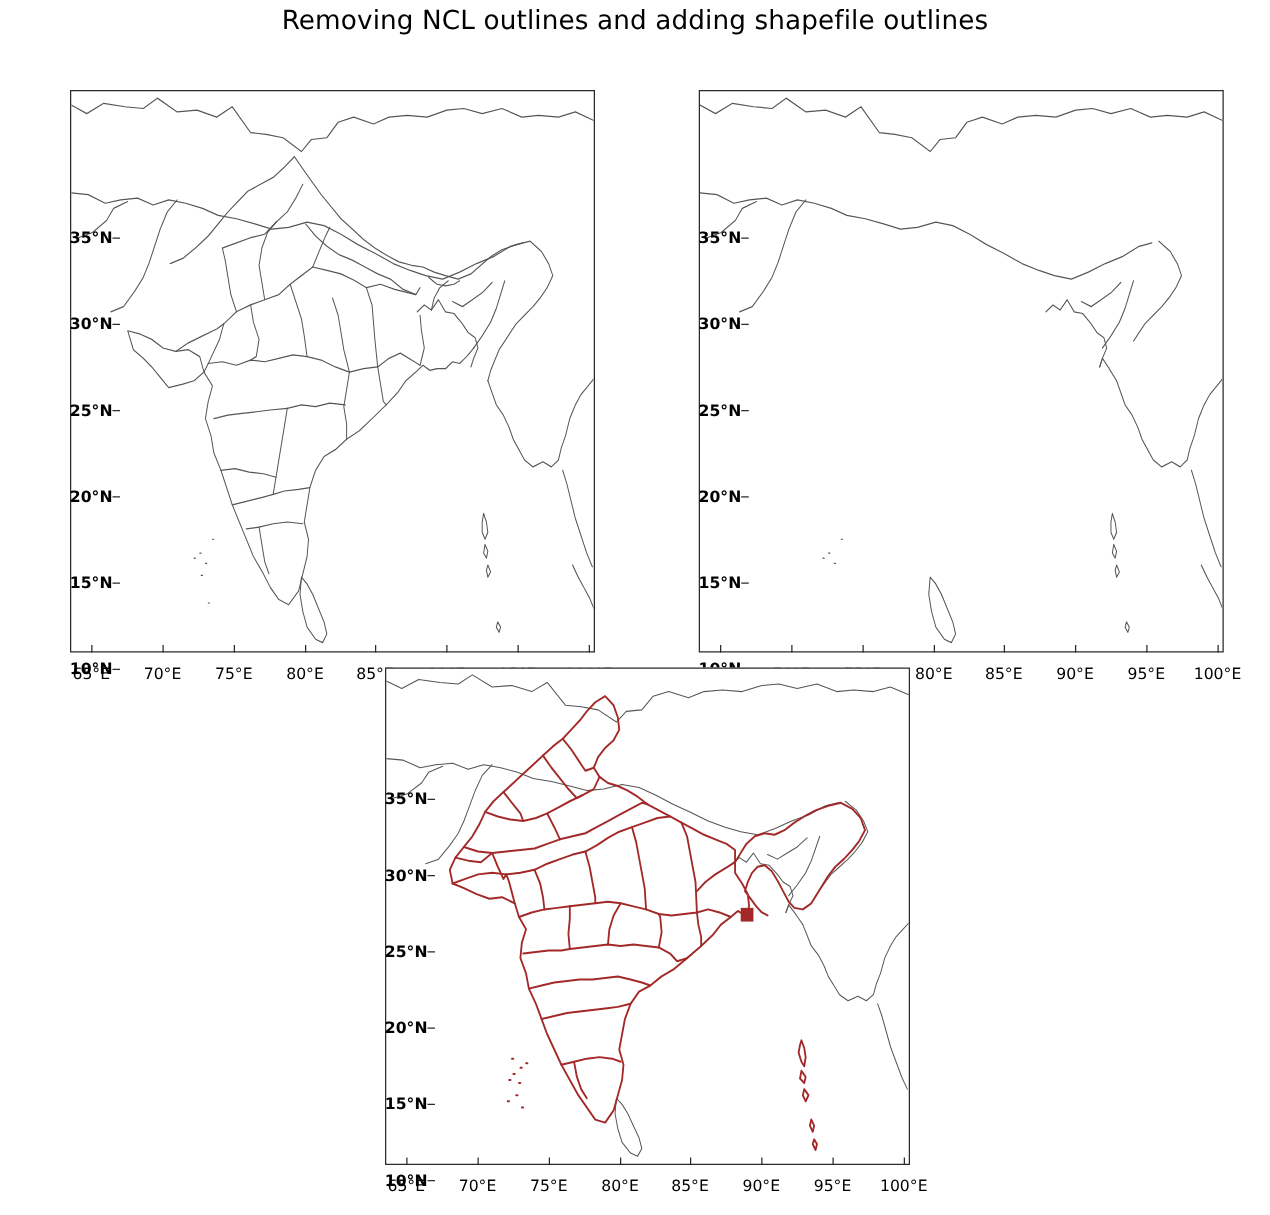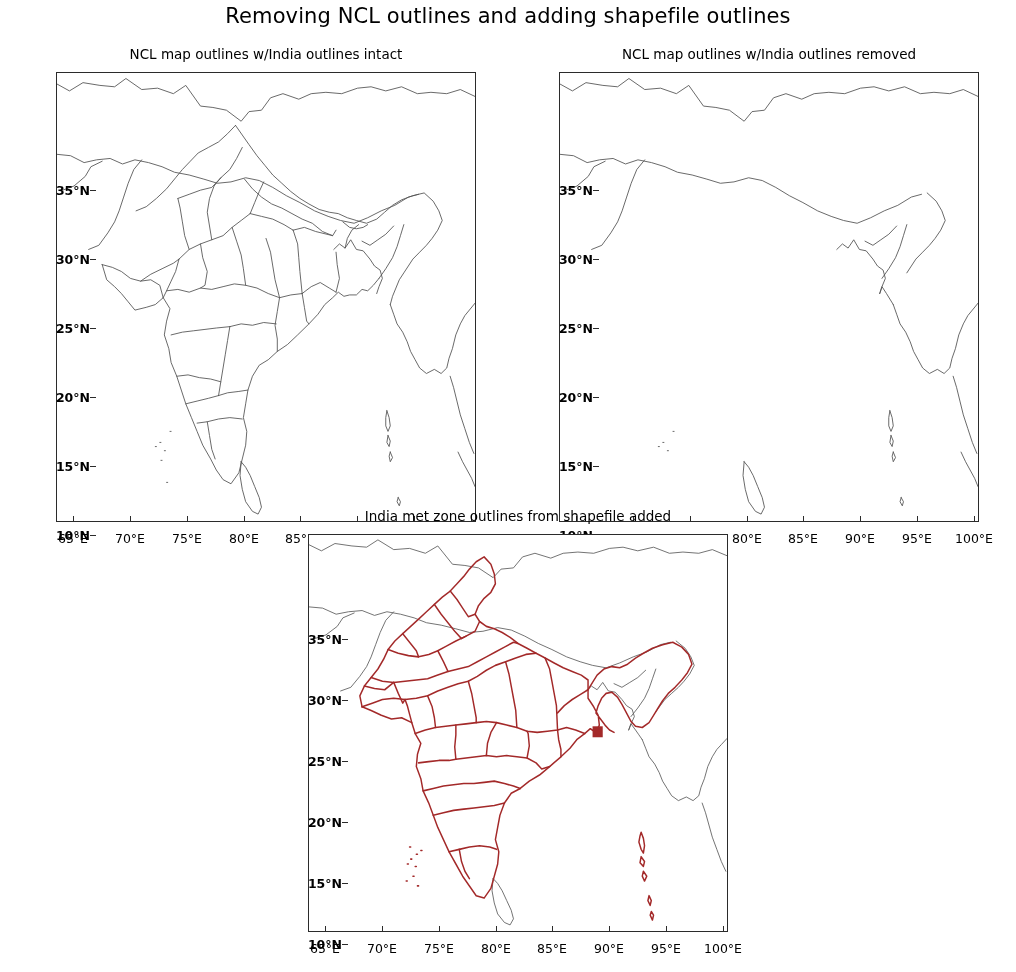--- a/index.html
+++ b/index.html
@@ -78,21 +78,20 @@
   }
 </style>
 </head>
 <body>
 
 <div id="figure">
 
   <div class="fig-title">Removing NCL outlines and adding shapefile outlines</div>
 
   <div class="panel" style="left:56px; top:46px; width:420px; height:450px;">
-    <div class="panel-title">NCL map outlines w/India outlines intact</div>
     <div class="map-box" style="left:0px; top:26px; width:420px; height:450px;">
       <svg class="map-svg" viewBox="63.5 -38 37 32.5" preserveAspectRatio="none">
         <g transform="scale(1,-1)" fill="none" stroke="#555555" stroke-width="0.07" stroke-linejoin="round" stroke-linecap="round">
 
           <path d="M63.5,37.2 L64.6,36.7 L65.8,37.3 L67.3,37.1 L68.6,37.0 L69.6,37.6 L71.0,36.8 L72.4,36.9 L73.8,36.5 L74.9,37.1 L76.2,35.6 L77.3,35.5 L78.5,35.3 L79.8,34.5 L80.5,35.2 L81.6,35.3 L82.4,36.2 L83.5,36.5 L84.9,36.1 L86.0,36.5 L87.3,36.6 L88.7,36.5 L90.1,36.9 L91.3,37.0 L92.6,36.7 L94.0,37.0 L95.4,36.5 L96.6,36.6 L98.0,36.5 L99.2,36.8 L100.5,36.3"></path>
           <path d="M63.5,32.1 L64.7,32.0 L65.9,31.5 L67.0,31.7 L68.2,31.8 L69.3,31.4 L70.4,31.7 L71.6,31.5 L72.8,31.2 L73.9,30.8 L75.2,30.6 L76.5,30.3 L77.7,30.0 L78.9,30.1 L80.2,30.4 L81.4,30.2 L82.6,29.7 L83.8,29.1 L85.0,28.6 L86.3,28.0 L87.5,27.6 L88.6,27.3 L89.8,27.1 L91.0,27.5 L92.2,28.0 L93.4,28.4 L94.6,29.0 L95.5,29.2"></path>
 
           <path d="M64.0,29.5 L65.0,29.8 L66.0,30.5 L66.5,31.2 L67.5,31.6"></path>
           <path d="M66.3,25.2 L67.2,25.5 L68.0,26.4 L68.6,27.2 L69.0,28.0 L69.4,29.0 L69.8,30.0 L70.3,31.0 L71.0,31.7"></path>
           <path d="M70.5,28.0 L71.4,28.3 L72.3,28.9 L73.2,29.6 L74.0,30.4 L74.6,31.0 L75.3,31.6 L76.0,32.2 L76.9,32.6 L77.8,33.0 L78.6,33.6 L79.3,34.2"></path>
@@ -187,21 +186,20 @@
     <div class="tick-mark" style="left:74px; top:470px; width:1px; height:6px;"></div>
     <div class="tick-mark" style="left:131px; top:470px; width:1px; height:6px;"></div>
     <div class="tick-mark" style="left:188px; top:470px; width:1px; height:6px;"></div>
     <div class="tick-mark" style="left:244px; top:470px; width:1px; height:6px;"></div>
     <div class="tick-mark" style="left:301px; top:470px; width:1px; height:6px;"></div>
     <div class="tick-mark" style="left:358px; top:470px; width:1px; height:6px;"></div>
     <div class="tick-mark" style="left:415px; top:470px; width:1px; height:6px;"></div>
   </div>
 
   <div class="panel" style="left:559px; top:46px; width:420px; height:450px;">
-    <div class="panel-title">NCL map outlines w/India outlines removed</div>
     <div class="map-box" style="left:0px; top:26px; width:420px; height:450px;">
       <svg class="map-svg" viewBox="63.5 -38 37 32.5" preserveAspectRatio="none">
         <g transform="scale(1,-1)" fill="none" stroke="#555555" stroke-width="0.07" stroke-linejoin="round" stroke-linecap="round">
           <path d="M63.5,37.2 L64.6,36.7 L65.8,37.3 L67.3,37.1 L68.6,37.0 L69.6,37.6 L71.0,36.8 L72.4,36.9 L73.8,36.5 L74.9,37.1 L76.2,35.6 L77.3,35.5 L78.5,35.3 L79.8,34.5 L80.5,35.2 L81.6,35.3 L82.4,36.2 L83.5,36.5 L84.9,36.1 L86.0,36.5 L87.3,36.6 L88.7,36.5 L90.1,36.9 L91.3,37.0 L92.6,36.7 L94.0,37.0 L95.4,36.5 L96.6,36.6 L98.0,36.5 L99.2,36.8 L100.5,36.3"></path>
           <path d="M63.5,32.1 L64.7,32.0 L65.9,31.5 L67.0,31.7 L68.2,31.8 L69.3,31.4 L70.4,31.7 L71.6,31.5 L72.8,31.2 L73.9,30.8 L75.2,30.6 L76.5,30.3 L77.7,30.0 L78.9,30.1 L80.2,30.4 L81.4,30.2 L82.6,29.7 L83.8,29.1 L85.0,28.6 L86.3,28.0 L87.5,27.6 L88.6,27.3 L89.8,27.1 L91.0,27.5 L92.2,28.0 L93.4,28.4 L94.6,29.0 L95.5,29.2"></path>
           <path d="M64.0,29.5 L65.0,29.8 L66.0,30.5 L66.5,31.2 L67.5,31.6"></path>
           <path d="M66.3,25.2 L67.2,25.5 L68.0,26.4 L68.6,27.2 L69.0,28.0 L69.4,29.0 L69.8,30.0 L70.3,31.0 L71.0,31.7"></path>
           <path d="M88.0,25.2 L88.5,25.6 L89.0,25.3 L89.5,25.9 L90.0,25.2 L90.6,25.1 L91.2,24.5 L91.6,24.0 L92.1,23.7 L92.3,23.1 L92.0,22.5 L91.8,22.0"></path>
           <path d="M92.0,23.1 L92.6,23.8 L93.2,24.6 L93.6,25.4 L93.9,26.2 L94.2,27.0"></path>
           <path d="M93.0,21.2 L93.3,20.5 L93.6,19.8 L94.1,19.2 L94.5,18.5 L94.8,17.8 L95.2,17.2 L95.6,16.6 L96.2,16.2 L96.9,16.5 L97.5,16.2 L98.0,16.6 L98.2,17.3 L98.5,18.0 L98.8,19.0 L99.2,19.8 L99.6,20.4 L100.0,20.8 L100.5,21.3"></path>
@@ -246,21 +244,20 @@
     <div class="tick-mark" style="left:74px; top:470px; width:1px; height:6px;"></div>
     <div class="tick-mark" style="left:131px; top:470px; width:1px; height:6px;"></div>
     <div class="tick-mark" style="left:188px; top:470px; width:1px; height:6px;"></div>
     <div class="tick-mark" style="left:244px; top:470px; width:1px; height:6px;"></div>
     <div class="tick-mark" style="left:301px; top:470px; width:1px; height:6px;"></div>
     <div class="tick-mark" style="left:358px; top:470px; width:1px; height:6px;"></div>
     <div class="tick-mark" style="left:415px; top:470px; width:1px; height:6px;"></div>
   </div>
 
   <div class="panel" style="left:308px; top:508px; width:420px; height:452px;">
-    <div class="panel-title">India met zone outlines from shapefile added</div>
     <div class="map-box" style="left:0px; top:26px; width:420px; height:398px;">
       <svg class="map-svg" viewBox="63.5 -38 37 32.5" preserveAspectRatio="none">
         <g transform="scale(1,-1)" fill="none" stroke="#555555" stroke-width="0.07" stroke-linejoin="round" stroke-linecap="round">
           <path d="M63.5,37.2 L64.6,36.7 L65.8,37.3 L67.3,37.1 L68.6,37.0 L69.6,37.6 L71.0,36.8 L72.4,36.9 L73.8,36.5 L74.9,37.1 L76.2,35.6 L77.3,35.5 L78.5,35.3 L79.8,34.5 L80.5,35.2 L81.6,35.3 L82.4,36.2 L83.5,36.5 L84.9,36.1 L86.0,36.5 L87.3,36.6 L88.7,36.5 L90.1,36.9 L91.3,37.0 L92.6,36.7 L94.0,37.0 L95.4,36.5 L96.6,36.6 L98.0,36.5 L99.2,36.8 L100.5,36.3"></path>
           <path d="M63.5,32.1 L64.7,32.0 L65.9,31.5 L67.0,31.7 L68.2,31.8 L69.3,31.4 L70.4,31.7 L71.6,31.5 L72.8,31.2 L73.9,30.8 L75.2,30.6 L76.5,30.3 L77.7,30.0 L78.9,30.1 L80.2,30.4 L81.4,30.2 L82.6,29.7 L83.8,29.1 L85.0,28.6 L86.3,28.0 L87.5,27.6 L88.6,27.3 L89.8,27.1 L91.0,27.5 L92.2,28.0 L93.4,28.4 L94.6,29.0 L95.5,29.2"></path>
           <path d="M64.0,29.5 L65.0,29.8 L66.0,30.5 L66.5,31.2 L67.5,31.6"></path>
           <path d="M66.3,25.2 L67.2,25.5 L68.0,26.4 L68.6,27.2 L69.0,28.0 L69.4,29.0 L69.8,30.0 L70.3,31.0 L71.0,31.7"></path>
           <path d="M88.0,25.2 L88.5,25.6 L89.0,25.3 L89.5,25.9 L90.0,25.2 L90.6,25.1 L91.2,24.5 L91.6,24.0 L92.1,23.7 L92.3,23.1 L92.0,22.5 L91.8,22.0"></path>
           <path d="M92.0,23.1 L92.6,23.8 L93.2,24.6 L93.6,25.4 L93.9,26.2 L94.2,27.0"></path>
           <path d="M93.0,21.2 L93.3,20.5 L93.6,19.8 L94.1,19.2 L94.5,18.5 L94.8,17.8 L95.2,17.2 L95.6,16.6 L96.2,16.2 L96.9,16.5 L97.5,16.2 L98.0,16.6 L98.2,17.3 L98.5,18.0 L98.8,19.0 L99.2,19.8 L99.6,20.4 L100.0,20.8 L100.5,21.3"></path>

